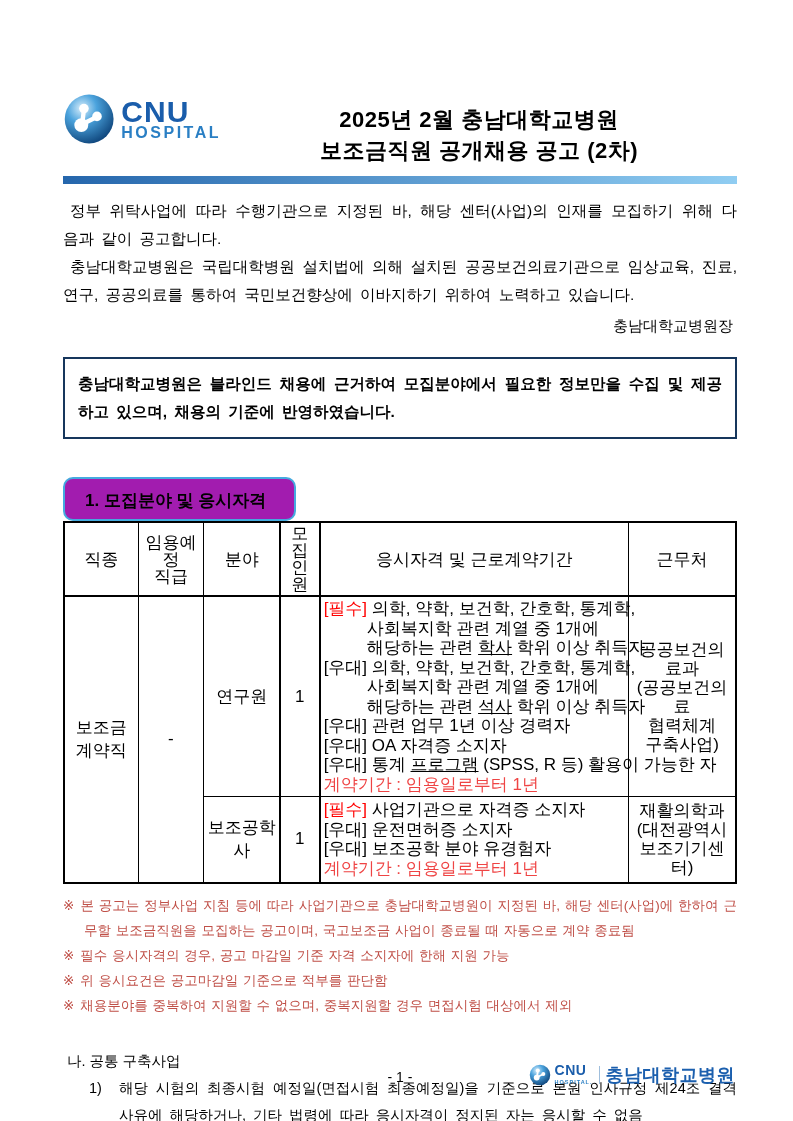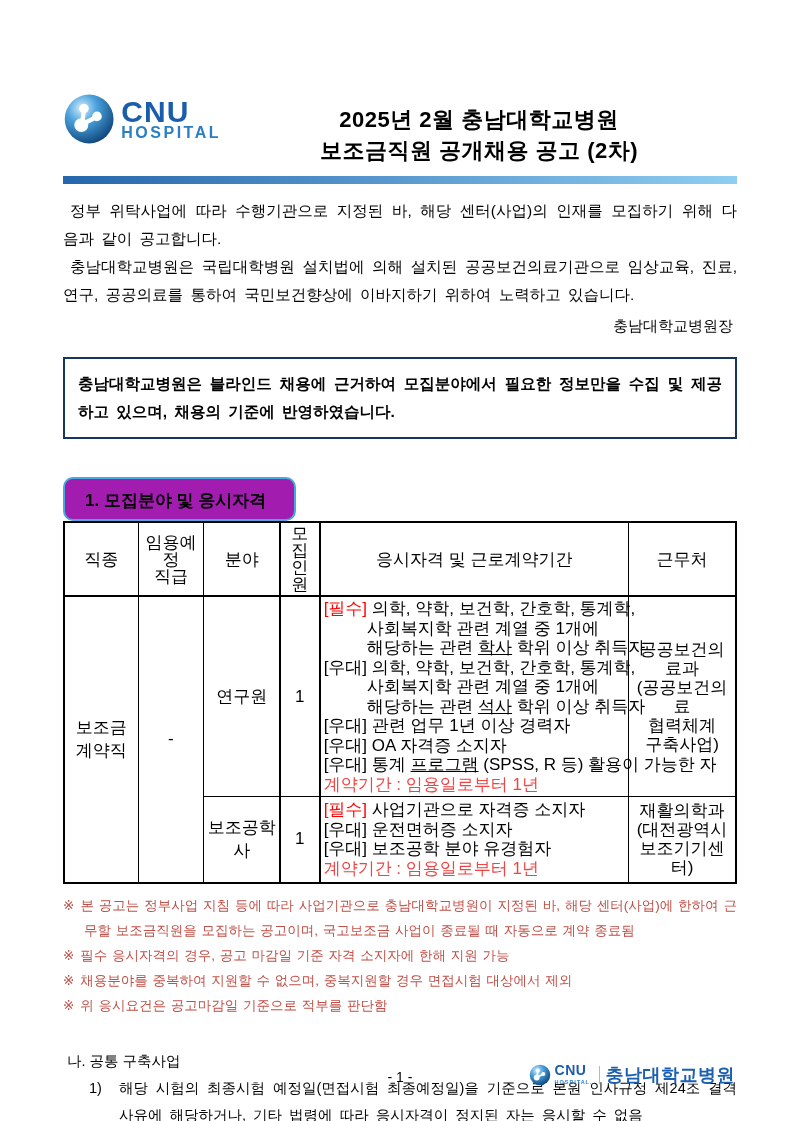--- a/index.html
+++ b/index.html
@@ -190,22 +190,22 @@
 (대전광역시
 보조기기센터)</td>
       </tr>
     </tbody>
   </table>
 
   
   <div class="notes" id="notes">
       <div class="note"><span class="marker">※</span>본 공고는 정부사업 지침 등에 따라 사업기관으로 충남대학교병원이 지정된 바, 해당 센터(사업)에 한하여 근무할 보조금직원을 모집하는 공고이며, 국고보조금 사업이 종료될 때 자동으로 계약 종료됨</div>
       <div class="note"><span class="marker">※</span>필수 응시자격의 경우, 공고 마감일 기준 자격 소지자에 한해 지원 가능</div>
+      <div class="note"><span class="marker">※</span>위 응시요건은 공고마감일 기준으로 적부를 판단함</div>
       <div class="note"><span class="marker">※</span>채용분야를 중복하여 지원할 수 없으며, 중복지원할 경우 면접시험 대상에서 제외</div>
-      <div class="note"><span class="marker">※</span>위 응시요건은 공고마감일 기준으로 적부를 판단함</div>
     </div>
 
   
   <div class="common">
     <div class="sub-b">나. 공통 구축사업</div>
     <div id="common-items">
         <div class="common-item">
           <span class="num">1)</span>
           <div class="body">
             <div>해당 시험의 최종시험 예정일(면접시험 최종예정일)을 기준으로 본원 인사규정 제24조 결격사유에 해당하거나, 기타 법령에 따라 응시자격이 정지된 자는 응시할 수 없음</div>

